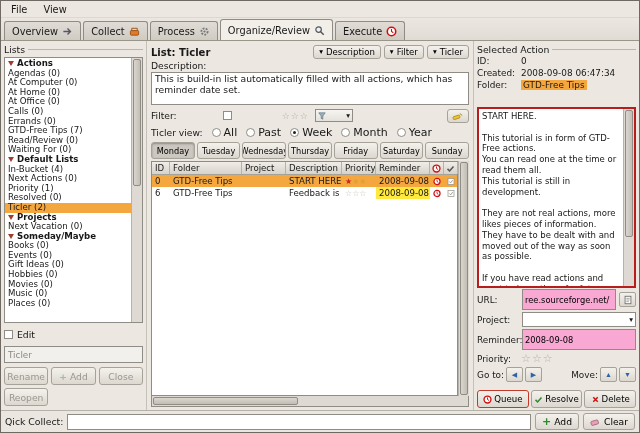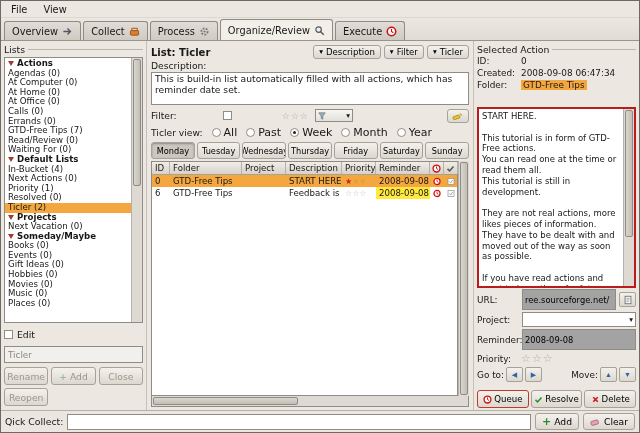--- a/index.html
+++ b/index.html
@@ -96,21 +96,21 @@
   
   .right { width:166px; flex:none; display:flex; flex-direction:column; padding:2px 3px; border-left:1px solid #c4c1b9; }
   .frow { display:flex; align-items:center; font-size:8.9px; min-height:12px; flex:none; }
   .frow .fl { width:44px; flex:none; }
   .fv { overflow:hidden; white-space:nowrap; }
   .fv.folder { background:#f5a73f; padding:0 2px; }
   .dareawrap { flex:1; display:flex; border:2px solid #b91c1c; background:#fff; margin:16px 0 3px; min-height:0; }
   .darea { flex:1; font-size:8.5px; line-height:10.8px; padding:2px 3px; white-space:pre-line; overflow:hidden; min-width:0; }
   .inprow { display:flex; align-items:center; gap:3px; height:17px; margin-bottom:3px; font-size:8.9px; flex:none; }
   .inprow .fl { width:42px; flex:none; }
-  .tinput { flex:1; height:21px; border:1px solid #8f8c85; background:#a3a3a3; font:8.3px "DejaVu Sans",sans-serif;
+  .tinput { flex:1; height:21px; border:1px solid #8f8c85; background:#f9a8d4; font:8.3px "DejaVu Sans",sans-serif;
             padding:0 2px; min-width:0; }
   .sqbtn { width:17px; height:15px; flex:none; border:1px solid #a5a29a; border-radius:2px;
            background:linear-gradient(#f4f1ec,#dcd8d0); display:flex; align-items:center; justify-content:center; }
   .combo2 { flex:1; height:15px; border:1px solid #8f8c85; background:#fff; display:flex; align-items:center;
             justify-content:flex-end; padding:0 2px; font-size:7.5px; }
   .priostars { color:#b8b5ad; font-size:11px; letter-spacing:1px; }
   .gotorow { display:flex; align-items:center; gap:2px; font-size:8.9px; margin:1px 0 8px; flex:none; }
   .navbtn { width:17px; height:15px; border:1px solid #a5a29a; border-radius:2px; flex:none;
             background:linear-gradient(#f4f1ec,#dcd8d0); display:flex; align-items:center; justify-content:center;
             color:#2f62a8; font-size:7px; }

